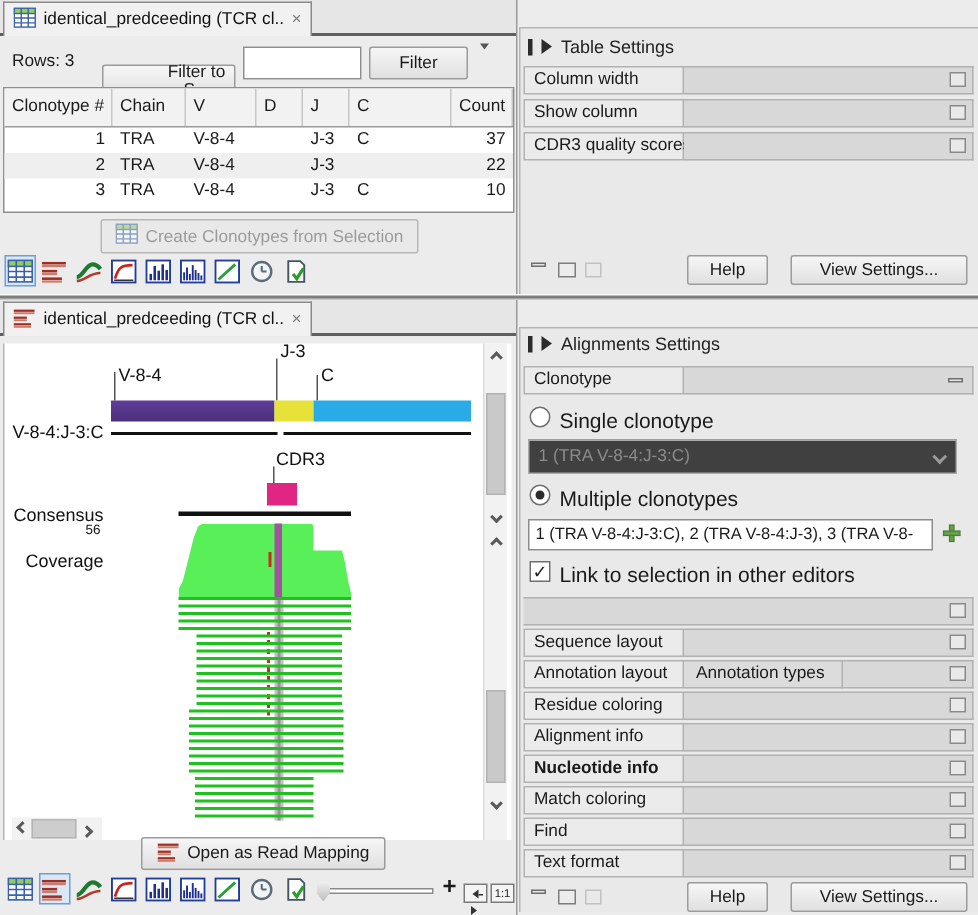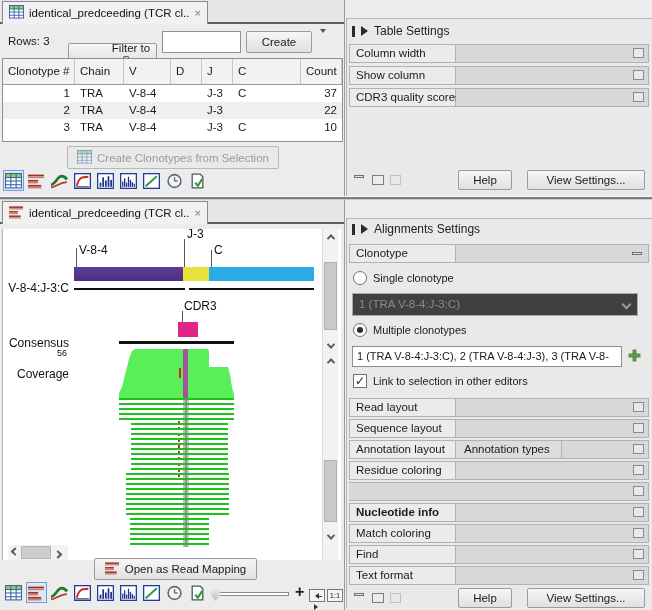--- a/index.html
+++ b/index.html
@@ -69,21 +69,21 @@
 
   .sp-bottom { position:absolute; left:0; width:306px; height:24px; }
   .sb-ic { position:absolute; top:5px; }
   .help-btn { position:absolute; left:112px; top:0; width:54px; height:20px; }
   .vs-btn { position:absolute; left:181px; top:0; width:118px; height:20px; }
 
   
   .radio { position:absolute; width:14px; height:14px; border:1px solid #6f6f6f; border-radius:50%; background:#fff; }
   .radio .dot { display:none; width:6px; height:6px; border-radius:50%; background:#2b2b2b; margin:3px; }
   .radio.on .dot { display:block; }
-  .ctl-label { position:absolute; font-size:11px; white-space:nowrap; }
+  .ctl-label { position:absolute; font-size:14px; white-space:nowrap; }
   .dropdown { position:absolute; height:23px; background:#404040; border:1px solid #a9a9a9; color:#8b8b8b;
               font-size:11.5px; line-height:21px; padding:0 6px; }
   .dd-chev { position:absolute; right:7px; top:7px; width:7px; height:7px; border-left:2px solid #9a9a9a; border-top:2px solid #9a9a9a; transform:rotate(225deg); }
   .txtfield { position:absolute; height:21px; background:#fff; border:1px solid #8c8c8c; font-size:11px;
               line-height:19px; padding:0 4px; white-space:nowrap; overflow:hidden; }
   .checkbox { position:absolute; width:14px; height:14px; background:#fff; border:1px solid #6f6f6f;
               font-size:12px; line-height:13px; text-align:center; color:#222; }
 
   
   .canvas { position:absolute; left:2px; top:29px; width:339px; height:331px; background:#fff;
@@ -129,21 +129,21 @@
               <line x1="0.5" y1="11" x2="15.5" y2="11" stroke="#3a62a8"></line>
             </svg></span>
         <span class="tab-title">identical_predceeding (TCR cl...</span>
         <span class="tab-close">×</span>
       </div>
     </div>
     <div class="filterbar">
       <span class="rows">Rows: 3</span>
       <button class="btn" id="btn-filter-sel">Filter to S...</button>
       <input id="filter-input" value="" style="">
-      <button class="btn" id="btn-filter">Create</button>
+      <button class="btn" id="btn-filter">Filter</button>
       <span class="advfilter">
         <span class="l" style="width:13px"></span><span class="l" style="width:9px"></span><span class="t"></span>
       </span>
     </div>
     <div class="tablebox" id="clonotable">
         <div class="trow head">
           <span class="tcell" style="width: 72px;">Clonotype #</span>
           <span class="tcell" style="width: 49px;">Chain</span>
           <span class="tcell" style="width: 47px;">V</span>
           <span class="tcell" style="width: 31px;">D</span>
@@ -545,21 +545,20 @@
     <span style="position:absolute; left:282px; top:149px;" id="plus-icon"><svg width="13" height="13">
           <rect x="5" y="1" width="3" height="11" fill="#64a14b" stroke="#4e7a35" stroke-width="0.8"></rect>
           <rect x="1" y="5" width="11" height="3" fill="#64a14b" stroke="#4e7a35" stroke-width="0.8"></rect>
         </svg></span>
 
     <span class="checkbox" id="link-check" style="left:7px; top:174px;">✓</span>
     <span class="ctl-label" style="left:27px; top:175px;">Link to selection in other editors</span>
 
     <div id="br-sections">
         <div class="secrow" style="top: 198px;">
-          <span class="seclabel">Read layout</span>
           <span class="secrest">
             <span class="palicon"></span>
           </span>
         </div>
         <div class="secrow" style="top: 219px;">
           <span class="seclabel">Sequence layout</span>
           <span class="secrest">
             <span class="palicon"></span>
           </span>
         </div>
@@ -570,20 +569,21 @@
             <span class="palicon"></span>
           </span>
         </div>
         <div class="secrow" style="top: 261px;">
           <span class="seclabel">Residue coloring</span>
           <span class="secrest">
             <span class="palicon"></span>
           </span>
         </div>
         <div class="secrow" style="top: 282px;">
+          <span class="seclabel">Alignment info</span>
           <span class="secrest">
             <span class="palicon"></span>
           </span>
         </div>
         <div class="secrow" style="top: 303px; font-weight: bold;">
           <span class="seclabel">Nucleotide info</span>
           <span class="secrest">
             <span class="palicon"></span>
           </span>
         </div>

